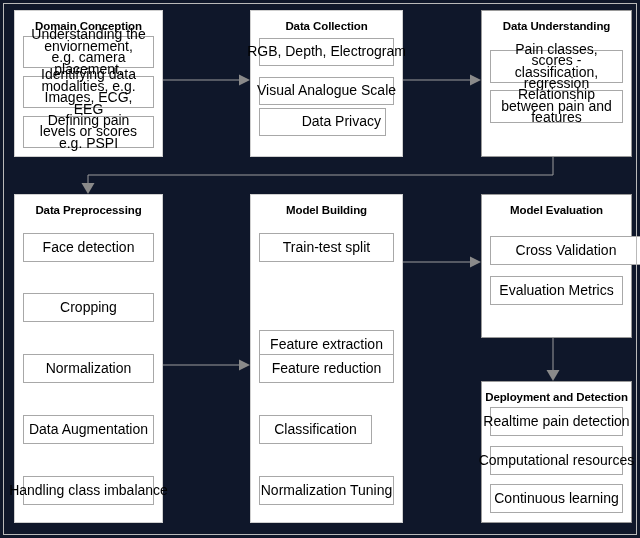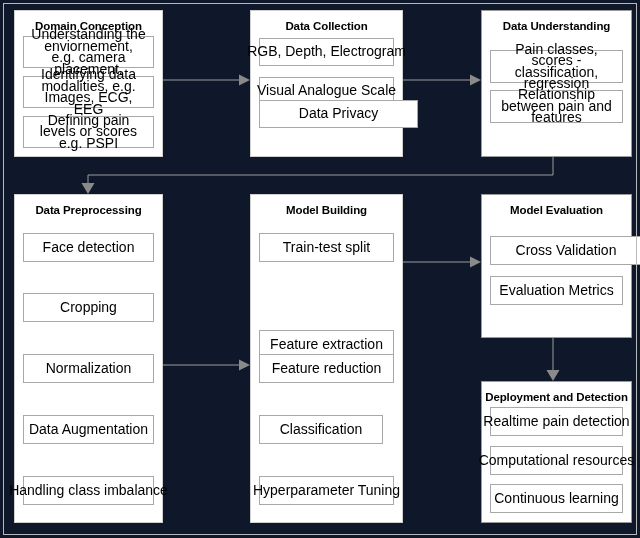--- a/index.html
+++ b/index.html
@@ -177,21 +177,21 @@
 
   <div class="panel" style="left:250px; top:10px; width:153px; height:147px;">
     <div class="panel-title">Data Collection</div>
   </div>
   <div class="step" style="left:259px; top:38px; width:135px; height:28px;">
     <span class="nowrap">RGB, Depth, Electrogram</span>
   </div>
   <div class="step" style="left:259px; top:77px; width:135px; height:28px;">
     <span class="nowrap">Visual Analogue Scale</span>
   </div>
-  <div class="step" style="left:259px; top:100px; width:159px; height:28px;">
+  <div class="step" style="left:259px; top:108px; width:127px; height:28px;justify-content:flex-end;">
     <span class="nowrap">Data Privacy</span>
   </div>
 
   <div class="panel strong" style="left:481px; top:10px; width:151px; height:147px;">
     <div class="panel-title">Data Understanding</div>
   </div>
   <div class="step" style="left:490px; top:50px; width:133px; height:33px;">
     <span><span>Pain classes, scores -</span><br><span>classification, regression</span></span>
   </div>
   <div class="step" style="left:490px; top:90px; width:133px; height:33px;">
@@ -222,25 +222,25 @@
   </div>
   <div class="step" style="left:259px; top:233px; width:135px; height:29px;">
     <span class="nowrap">Train-test split</span>
   </div>
   <div class="step" style="left:259px; top:293px; width:135px; height:29px;margin-top:37px;">
     <span class="nowrap">Feature extraction</span>
   </div>
   <div class="step" style="left:259px; top:354px; width:135px; height:29px;">
     <span class="nowrap">Feature reduction</span>
   </div>
-  <div class="step" style="left:259px; top:415px; width:124px; height:29px;">
+  <div class="step" style="left:259px; top:415px; width:113px; height:29px;">
     <span class="nowrap">Classification</span>
   </div>
   <div class="step" style="left:259px; top:476px; width:135px; height:29px;">
-    <span class="nowrap">Hyperparameter Tuning</span>
+    <span class="nowrap">Normalization Tuning</span>
   </div>
 
   <div class="panel strong" style="left:481px; top:194px; width:151px; height:144px;">
     <div class="panel-title">Model Evaluation</div>
   </div>
   <div class="step" style="left:490px; top:236px; width:152px; height:29px;">
     <span class="nowrap">Cross Validation</span>
   </div>
   <div class="step" style="left:490px; top:276px; width:133px; height:29px;">
     <span class="nowrap">Evaluation Metrics</span>

